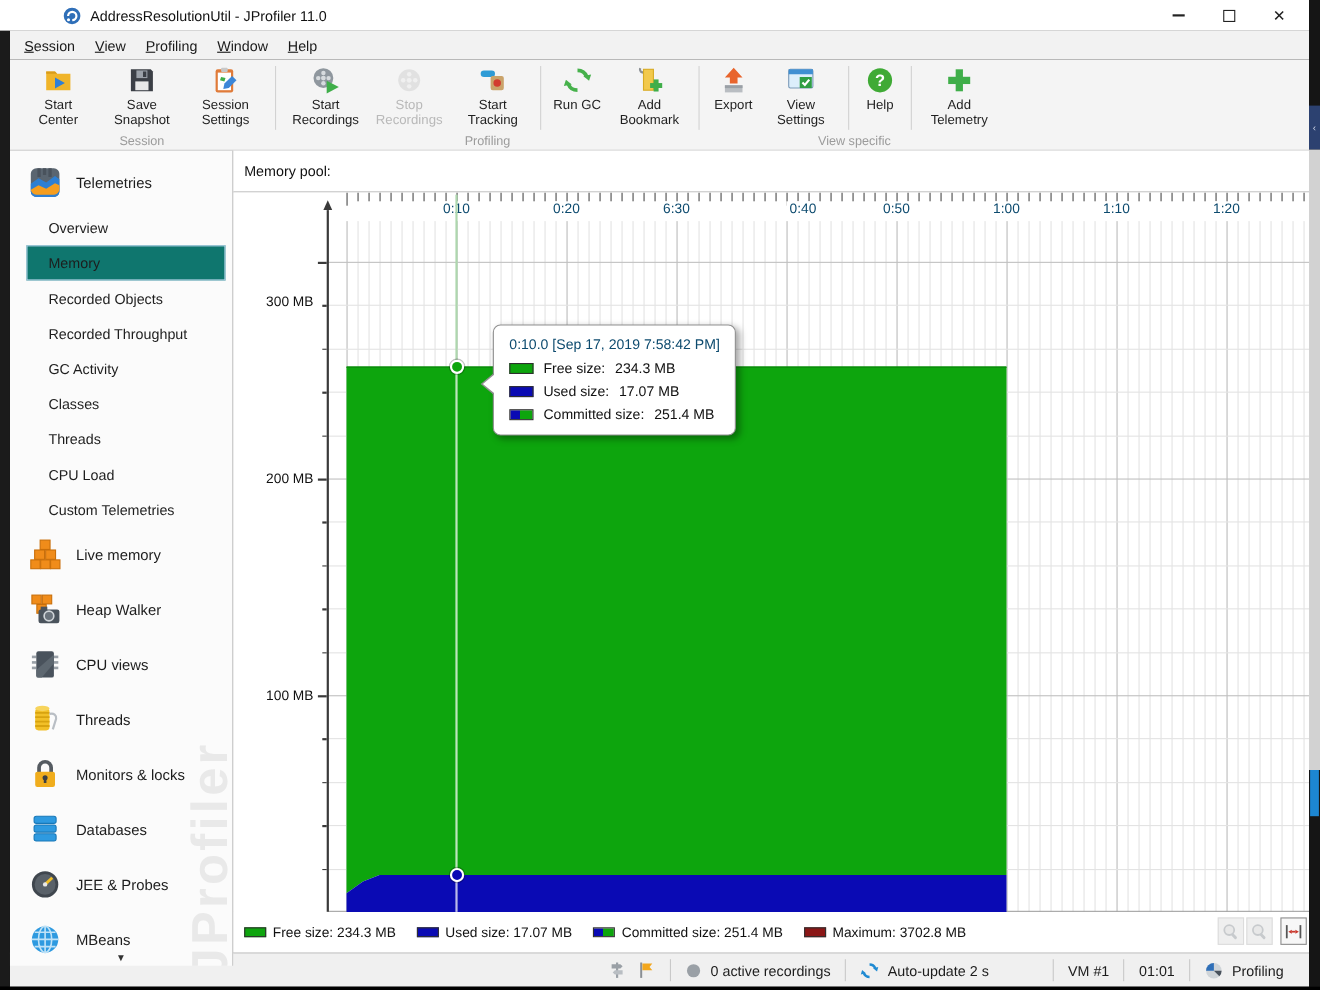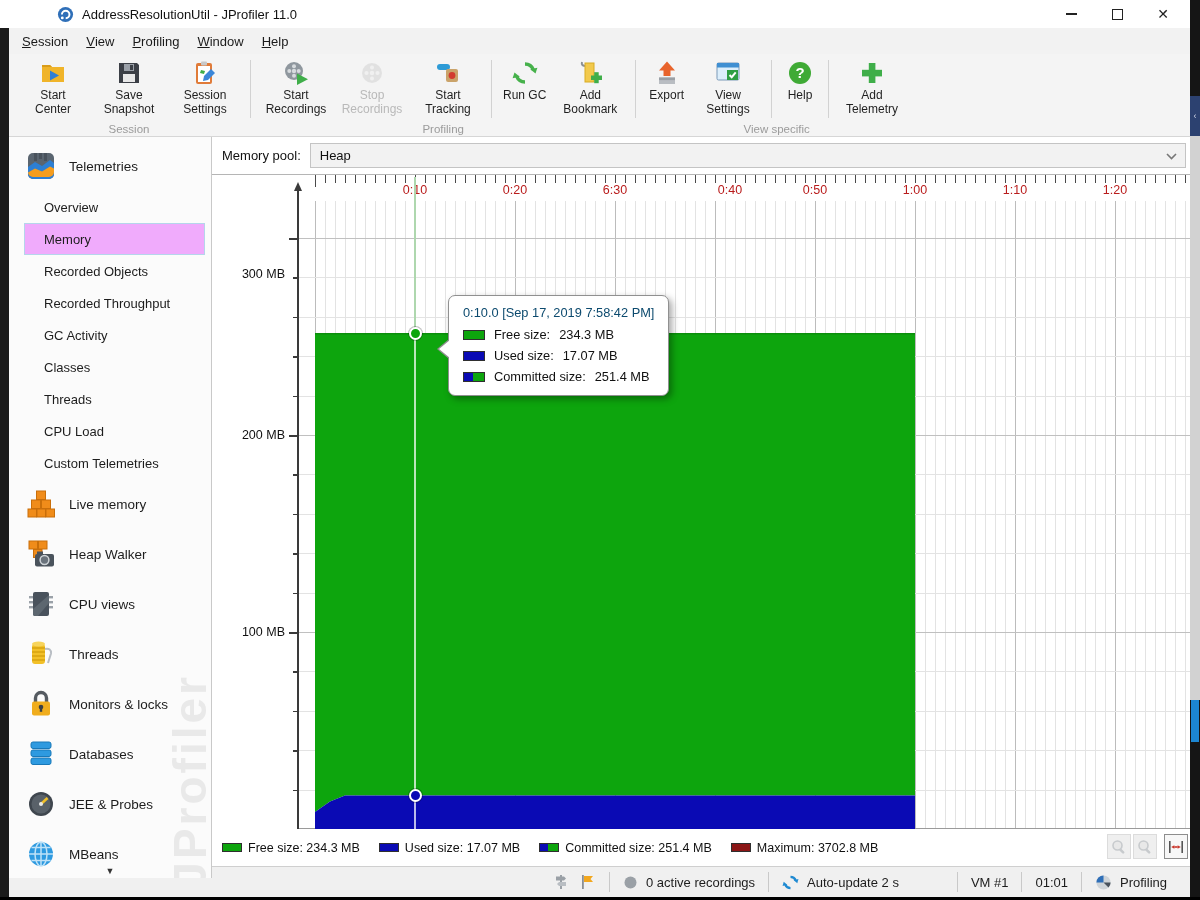--- a/index.html
+++ b/index.html
@@ -28,21 +28,21 @@
 .tbtn.disabled{color:#b9b9b9}
 .tbtn.disabled .icon{opacity:.45;filter:grayscale(1)}
 .tsep{width:1px;background:#d2d2d2;margin:6px 5px 18px;align-self:stretch}
 .icon svg{display:block}
 
 .sidebar{position:absolute;left:9px;top:137px;width:203px;height:741px;background:#fbfbfb;border-right:1px solid #c9c9c9;padding-top:4px;overflow:hidden;z-index:4}
 .watermark{position:absolute;right:-6px;bottom:-10px;writing-mode:vertical-rl;transform:rotate(180deg);font-size:46px;font-weight:bold;color:#e9e9e9;letter-spacing:3px;z-index:0}
 .sec{position:relative;z-index:1;height:50px;display:flex;align-items:center;gap:13px;padding-left:17px;font-size:13.5px;color:#1d1d1d}
 .sec .icon{width:30px;height:30px}
 .sub{position:relative;z-index:1;height:32px;display:flex;align-items:center;margin:0 6px 0 15px;padding-left:19px;font-size:13px;color:#1d1d1d;border:1px solid transparent}
-.sub.selected{background:#f0abfc;border-color:#b5d5eb}
+.sub.selected{background:#0f766e;border-color:#b5d5eb}
 .side-more{position:absolute;bottom:2px;left:50%;transform:translateX(-50%);font-size:9px;color:#333;z-index:2}
 
 .content{position:absolute;left:212px;top:137px;width:978px;height:729px;background:#fff;z-index:1}
 .pool-row{height:38px;display:flex;align-items:center;gap:9px;padding:0 4px 0 10px;border-bottom:1px solid #b5b5b5;background:#fff;font-size:13px;color:#111}
 .pool-select{flex:1;height:25px;background:#f2f2f2;border:1px solid #c4c4c4;display:flex;align-items:center;padding:0 9px;font-size:13px;position:relative}
 .pool-chevron{position:absolute;right:8px;top:9px}
 .chart{position:relative;height:654px;overflow:hidden;background:#fff}
 .legend-row{height:37px;display:flex;align-items:center;gap:19px;padding-left:10px;font-size:12.5px;color:#111;position:relative;background:#fff}
 .lg{display:flex;align-items:center;gap:6px}
 .sw{width:20px;height:9px;border:1px solid #2f2f2f;display:inline-block}
@@ -65,21 +65,21 @@
 .rs-gray{position:absolute;left:0;top:136px;width:10px;height:564px;background:#d2d2d2}
 .rs-thumb{position:absolute;left:1px;top:700px;width:8px;height:42px;background:#1c86d2}
 .bottom-strip{position:absolute;left:0;top:897px;width:1200px;height:3px;background:#000;z-index:6}
 
 .vgrid{position:absolute;width:1px;background:#e3e3e3}
 .vgrid.major{background:#bcbcbc}
 .hgrid{position:absolute;height:1px;background:#e3e3e3}
 .hgrid.major{background:#c0c0c0}
 .baseline{position:absolute;height:1px;background:#9a9a9a}
 .ttick{position:absolute;width:1px;background:#4a4a4a;top:0}
-.xlab{position:absolute;transform:translateX(-50%);font-size:12.5px;color:#b91c1c;top:8px;background:#fff;padding:0 3px;z-index:2}
+.xlab{position:absolute;transform:translateX(-50%);font-size:12.5px;color:#0c4a6e;top:8px;background:#fff;padding:0 3px;z-index:2}
 .yaxis{position:absolute;width:2px;background:#3a3a3a}
 .yarrow{position:absolute;width:0;height:0;border-left:4.5px solid transparent;border-right:4.5px solid transparent;border-bottom:9px solid #3a3a3a}
 .ytick{position:absolute;height:1.5px;background:#3a3a3a}
 .ylab{position:absolute;font-size:12.5px;color:#111;transform:translateY(-50%);text-align:right;width:56px}
 .selline{position:absolute;width:2px;z-index:6}
 .marker{position:absolute;width:13px;height:13px;border-radius:50%;border:2px solid #fff;box-shadow:0 0 0 1px rgba(0,0,0,.25);z-index:7}
 .areas{position:absolute;left:0;top:0;z-index:5}
 .tooltip{position:absolute;left:236px;top:120px;background:#fff;border:1px solid #909090;border-radius:7px;box-shadow:3px 3px 7px rgba(0,0,0,.35);padding:9px 14px 11px;z-index:20;white-space:nowrap}
 .tip-title{font-size:12.8px;text-align:center;margin-bottom:7px;color:#0c4a6e}
 .tip-row{display:flex;align-items:center;gap:9px;margin-top:6px;font-size:12.8px;color:#111}
@@ -393,28 +393,20 @@
             <ellipse cx="15" cy="15" rx="6" ry="12" stroke="#bfe2f7" stroke-width="1.5" fill="none"></ellipse>
           </svg>
         </span>
         <span>MBeans</span>
       </div>
     </div>
 
   <div class="content">
     <div class="pool-row">
       <span>Memory pool:</span>
-      <div class="pool-select">
-        <span>Heap</span>
-        <span class="pool-chevron icon">
-          <svg width="11" height="7" viewBox="0 0 11 7">
-              <polyline points="1,1 5.5,5.5 10,1" fill="none" stroke="#777" stroke-width="1.6"></polyline>
-            </svg>
-        </span>
-      </div>
     </div>
 
     <div class="chart" id="chart">
 
     <div class="vgrid major" style="left: 103px; top: 26px; height: 628px;"></div>
         <div class="ttick" style="left: 103px; height: 12px;"></div>
         <div class="vgrid" style="left: 113px; top: 26px; height: 628px;"></div>
         <div class="ttick" style="left: 113px; height: 8px;"></div>
         <div class="vgrid" style="left: 123px; top: 26px; height: 628px;"></div>
         <div class="ttick" style="left: 123px; height: 8px;"></div>

